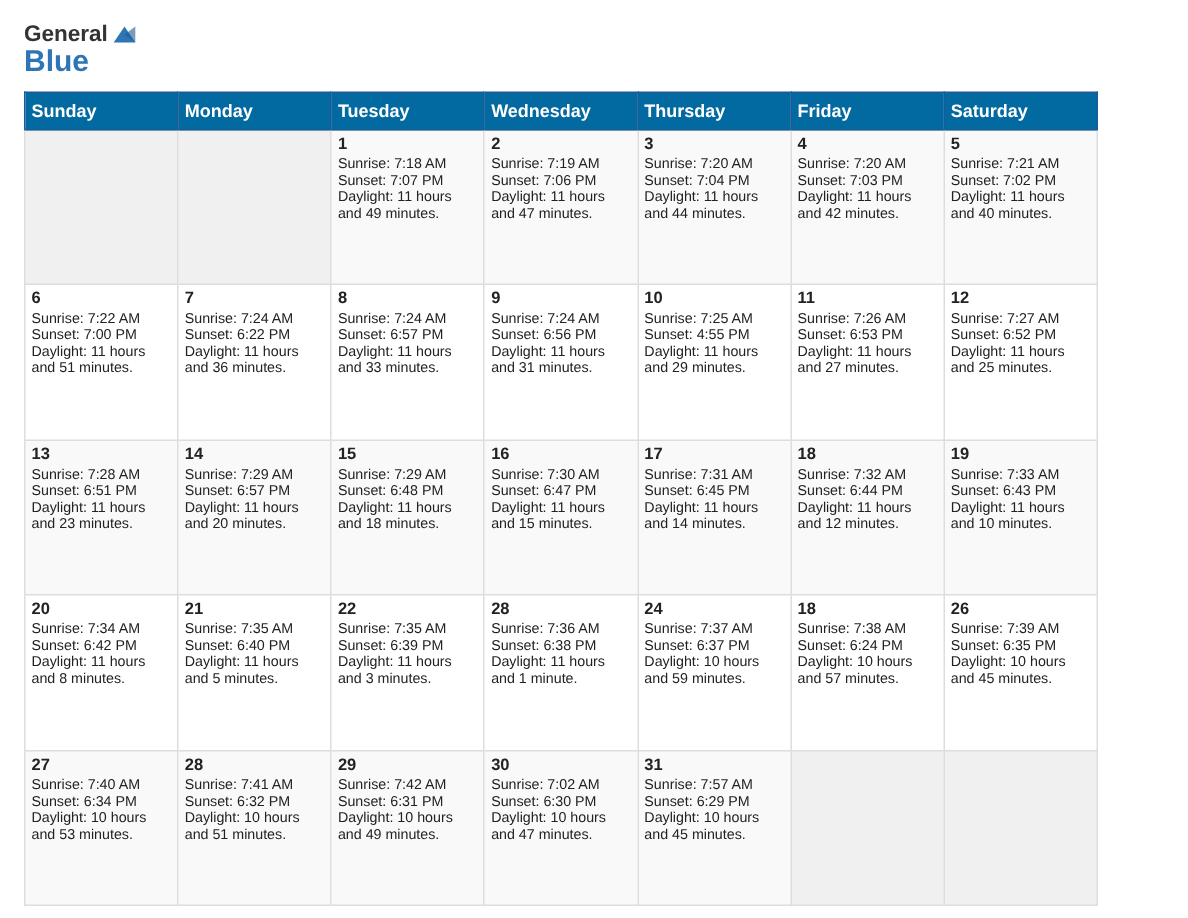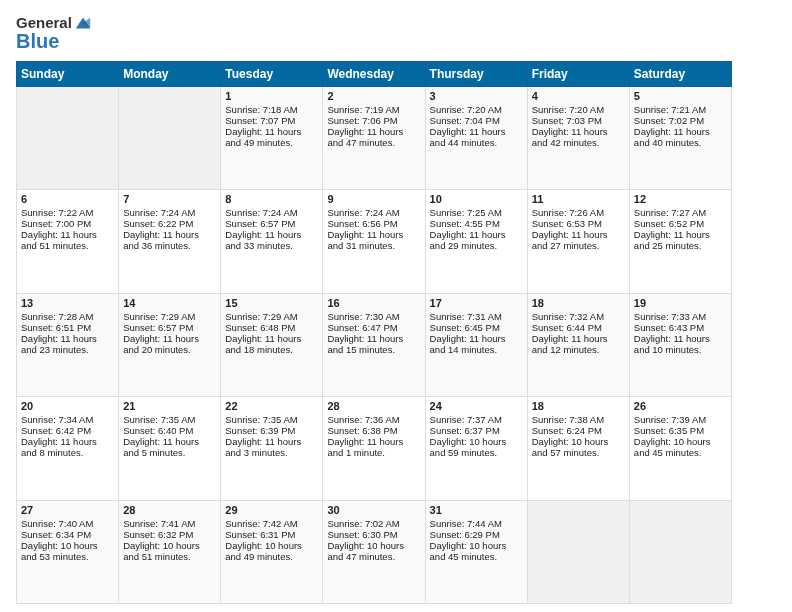--- a/index.html
+++ b/index.html
@@ -310,21 +310,21 @@
             <div>Daylight: 10 hours and 49 minutes.</div>
           </td>
           <td>
             <span class="day-num">30</span>
             <div>Sunrise: 7:02 AM</div>
             <div>Sunset: 6:30 PM</div>
             <div>Daylight: 10 hours and 47 minutes.</div>
           </td>
           <td>
             <span class="day-num">31</span>
-            <div>Sunrise: 7:44 AM</div>
+            <div>Sunrise: 7:57 AM</div>
             <div>Sunset: 6:29 PM</div>
             <div>Daylight: 10 hours and 45 minutes.</div>
           </td>
           <td class="empty"></td>
           <td class="empty"></td>
         </tr>
       </tbody>
 </table>
 
 </div>

